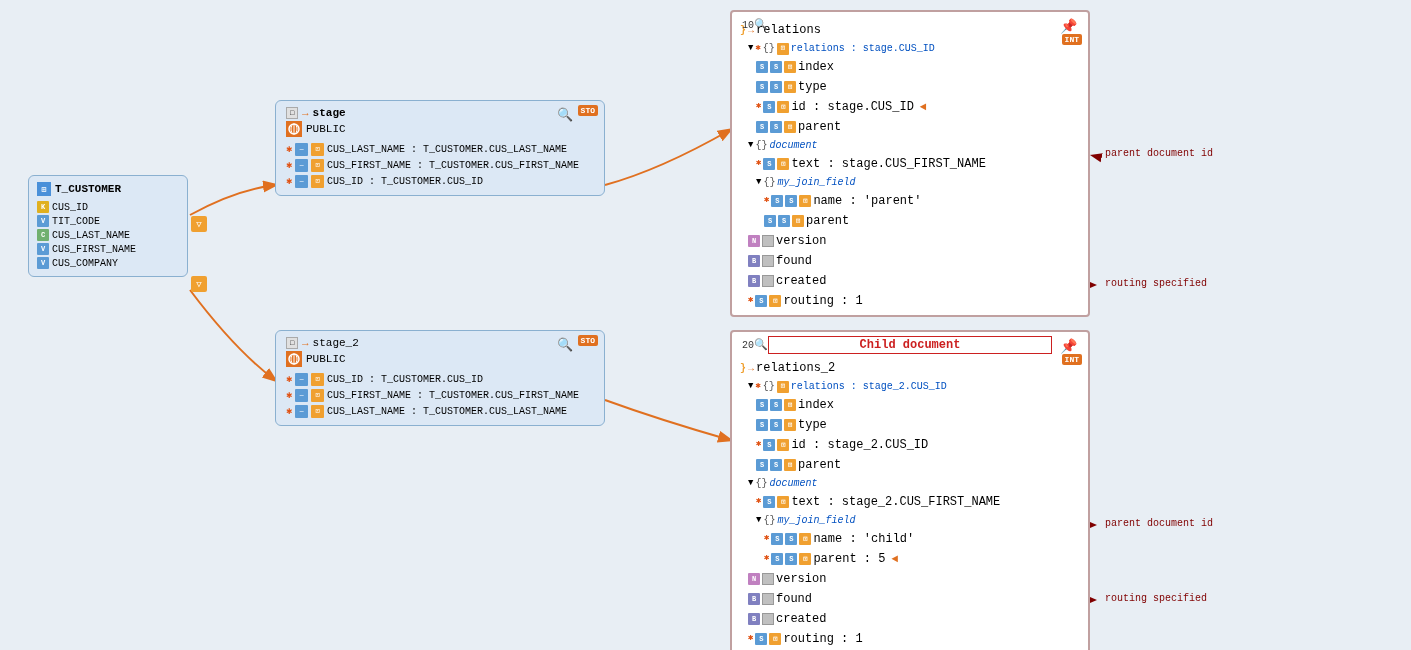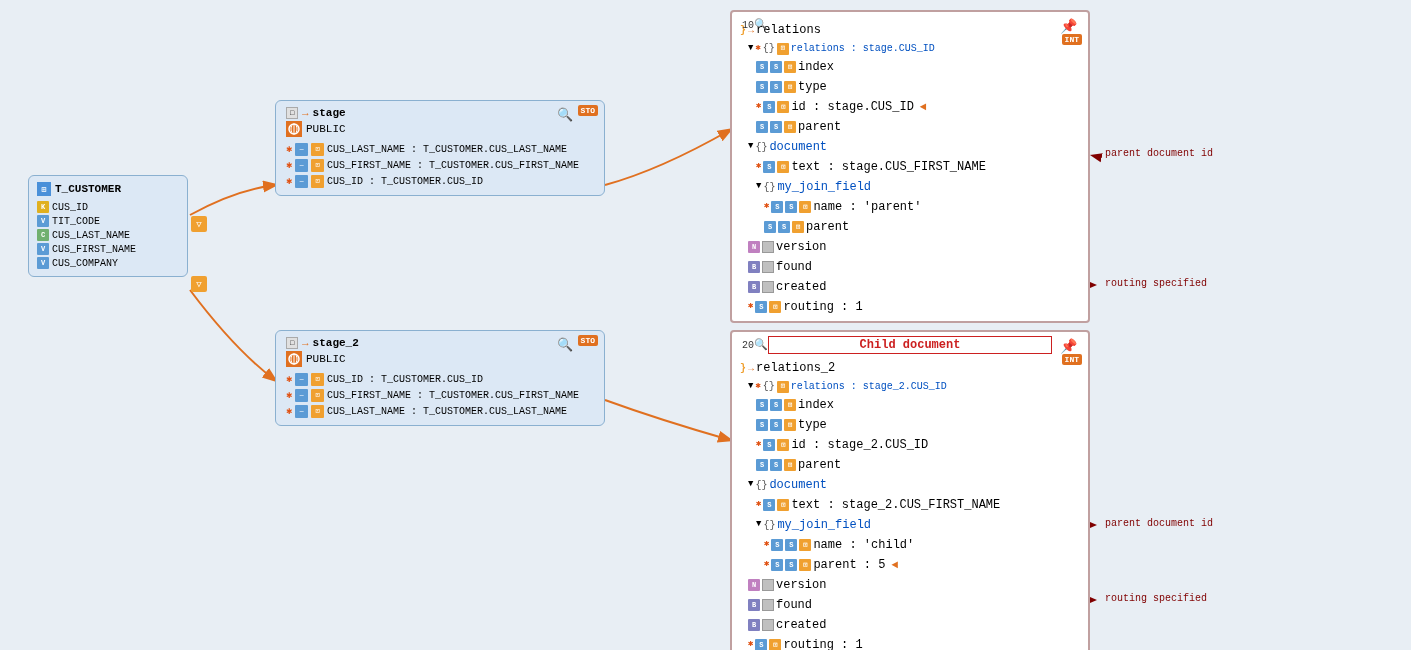--- a/index.html
+++ b/index.html
@@ -237,22 +237,23 @@
       gap: 2px;
     }
     .indent1 { margin-left: 8px; }
     .indent2 { margin-left: 16px; }
     .indent3 { margin-left: 24px; }
     .node-label {
       font-size: 12px;
       color: #000;
     }
     .node-label-blue {
-      font-size: 12px;
+      font-size: 10px;
       color: #0050c0;
+      font-style: italic;
     }
     .node-label-link {
       font-size: 10px;
       color: #0050c0;
     }
     .icon-s {
       width: 12px;
       height: 12px;
       background: #5b9bd5;
       color: white;
@@ -437,21 +438,21 @@
       <span>CUS_ID : T_CUSTOMER.CUS_ID</span>
     </div>
   </div>
 
   <div class="stage-box stage-box-bottom">
     <span class="search-icon">🔍</span>
     <span class="badge-sto">STO</span>
     <div class="stage-header">
       <div class="icon-sq">□</div>
       <span style="color:#e07020;">→</span>
-      <span style="font-weight:bold;">stage_2</span>
+      <span style="font-weight:normal;">stage_2</span>
     </div>
     <div class="stage-schema">
       <div style="width:16px;height:16px;background:#e07020;display:inline-flex;align-items:center;justify-content:center;">
         <svg width="12" height="12" viewBox="0 0 12 12">
             <circle cx="6" cy="6" r="5" fill="none" stroke="white" stroke-width="1.5"></circle>
             <line x1="6" y1="1" x2="6" y2="11" stroke="white" stroke-width="1"></line>
             <ellipse cx="6" cy="6" rx="3" ry="5" fill="none" stroke="white" stroke-width="1"></ellipse>
           </svg>
       </div>
       <span>PUBLIC</span>

